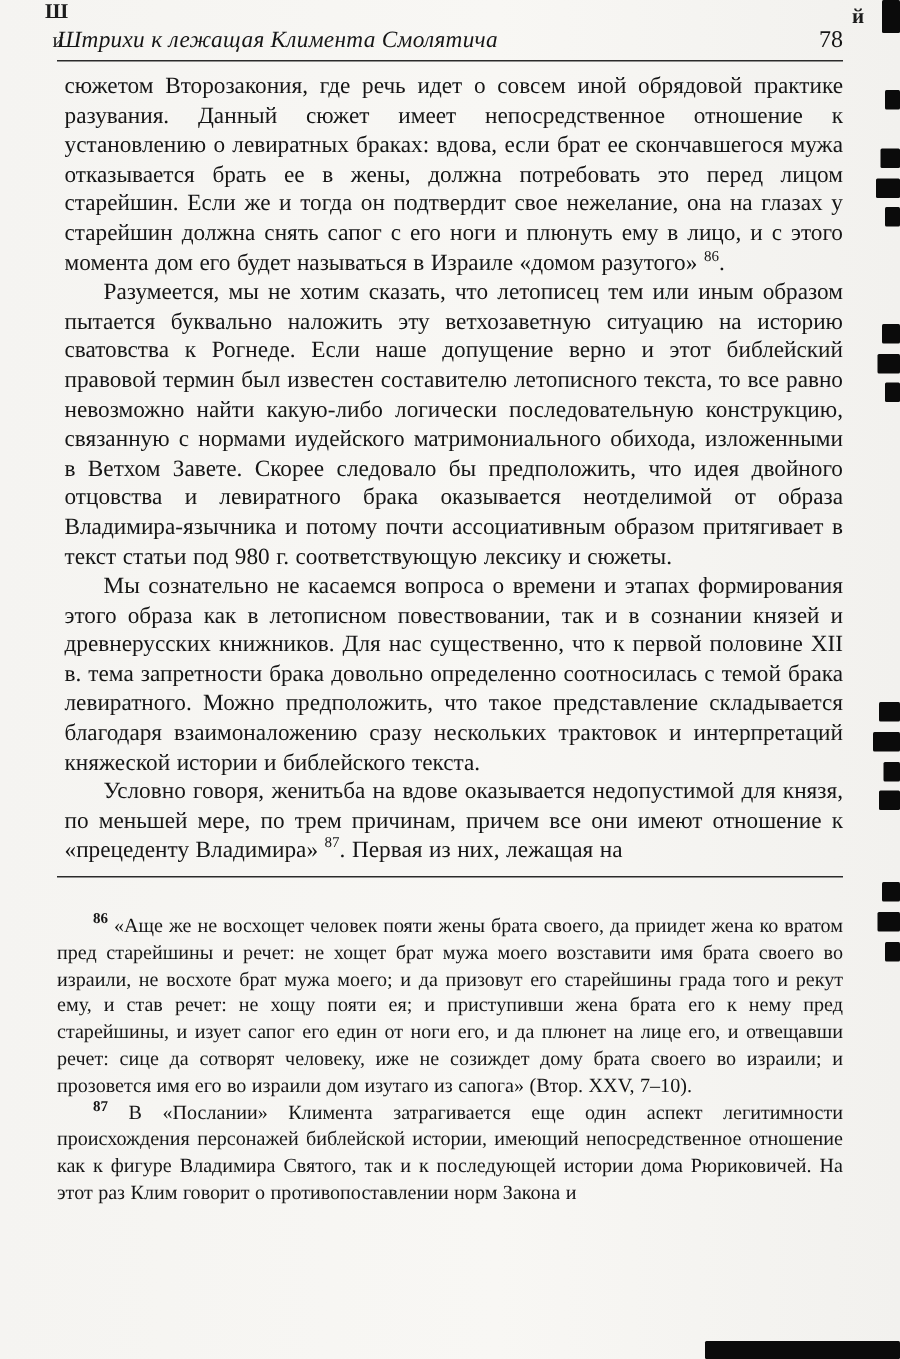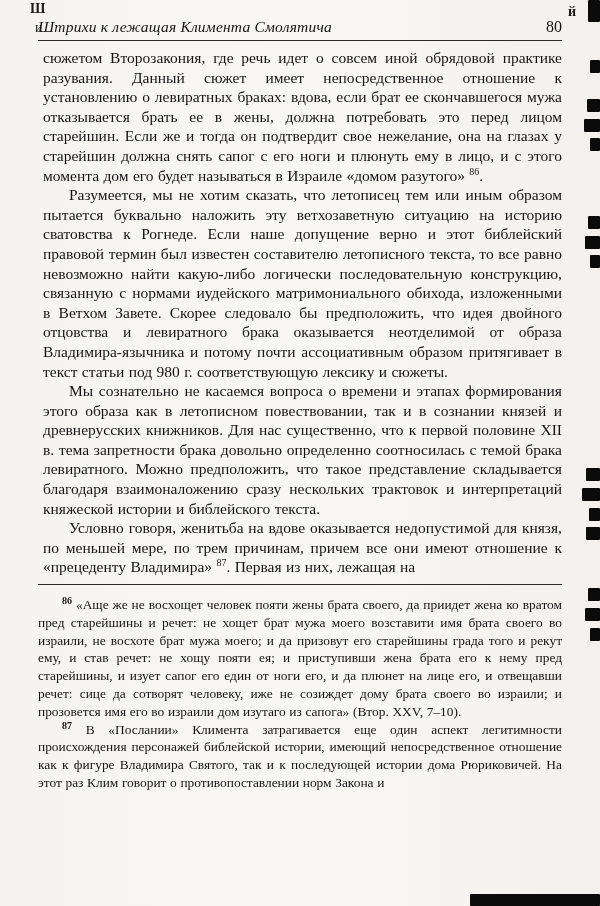--- a/index.html
+++ b/index.html
@@ -25,21 +25,21 @@
     text-align:justify;
     word-spacing:0.5px;
   }
   .para.indent { text-indent:26px; }
   .para sup, .footnote sup {
     font-size:10px; line-height:0; vertical-align:super;
   }
   .footnotes {
     margin:7px 38px 0 38px;
     border-top:1.2px solid #2a2a2a;
-    padding-top:11px;
+    padding-top:23px;
   }
   .footnote {
     font-size:13.4px; line-height:17.8px;
     text-align:justify; text-indent:24px;
     word-spacing:0.3px;
   }
   .fn-marker { font-weight:bold; }
   .art { position:absolute; background:#0b0b0b; border-radius:1px; }
   .glyph { position:absolute; color:#1c1c1c; font-size:14px; }
 </style>
@@ -64,21 +64,21 @@
   <div class="art" style="top:488px; right:0; width:18px; height:13px;"></div>
   <div class="art" style="top:508px; right:0; width:11px; height:13px;"></div>
   <div class="art" style="top:527px; right:0; width:14px; height:13px;"></div>
   <div class="art" style="top:588px; right:0; width:12px; height:13px;"></div>
   <div class="art" style="top:608px; right:0; width:15px; height:13px;"></div>
   <div class="art" style="top:628px; right:0; width:10px; height:13px;"></div>
   <div class="art" style="top:894px; right:0; width:130px; height:12px;"></div>
 
   <div class="header">
     <span class="running-title">Штрихи к лежащая Климента Смолятича</span>
-    <span class="page-number">80</span>
+    <span class="page-number">78</span>
   </div>
   <div class="header-rule"></div>
 
   <div class="body-text">
       <p class="para">сюжетом Второзакония, где речь идет о совсем иной обрядовой практике разувания. Данный сюжет имеет непосредственное отношение к установлению о левиратных браках: вдова, если брат ее скончавшегося мужа отказывается брать ее в жены, должна потребовать это перед лицом старейшин. Если же и тогда он подтвердит свое нежелание, она на глазах у старейшин должна снять сапог с его ноги и плюнуть ему в лицо, и с этого момента дом его будет называться в Израиле «домом разутого» <sup>86</sup>.</p>
       <p class="para indent">Разумеется, мы не хотим сказать, что летописец тем или иным образом пытается буквально наложить эту ветхозаветную ситуацию на историю сватовства к Рогнеде. Если наше допущение верно и этот библейский правовой термин был известен составителю летописного текста, то все равно невозможно найти какую-либо логически последовательную конструкцию, связанную с нормами иудейского матримониального обихода, изложенными в Ветхом Завете. Скорее следовало бы предположить, что идея двойного отцовства и левиратного брака оказывается неотделимой от образа Владимира-язычника и потому почти ассоциативным образом притягивает в текст статьи под 980 г. соответствующую лексику и сюжеты.</p>
       <p class="para indent">Мы сознательно не касаемся вопроса о времени и этапах формирования этого образа как в летописном повествовании, так и в сознании князей и древнерусских книжников. Для нас существенно, что к первой половине XII в. тема запретности брака довольно определенно соотносилась с темой брака левиратного. Можно предположить, что такое представление складывается благодаря взаимоналожению сразу нескольких трактовок и интерпретаций княжеской истории и библейского текста.</p>
       <p class="para indent">Условно говоря, женитьба на вдове оказывается недопустимой для князя, по меньшей мере, по трем причинам, причем все они имеют отношение к «прецеденту Владимира» <sup>87</sup>. Первая из них, лежащая на</p>
     </div>
 

